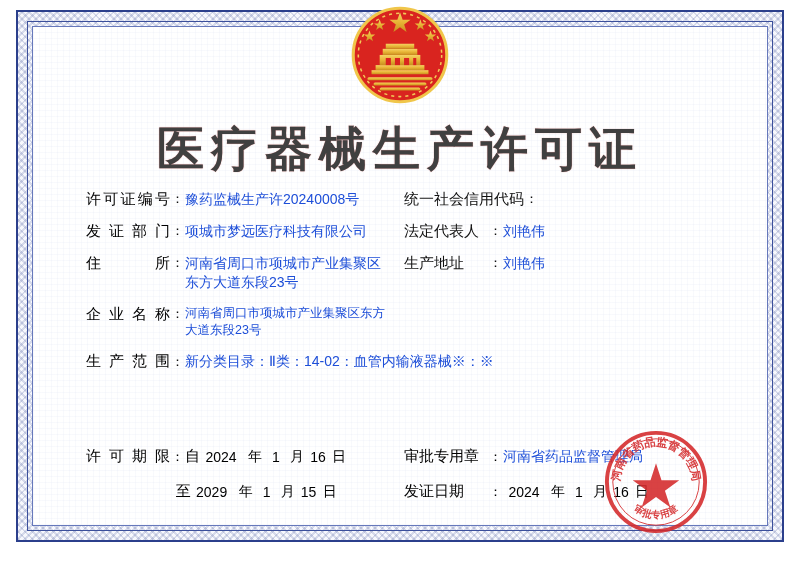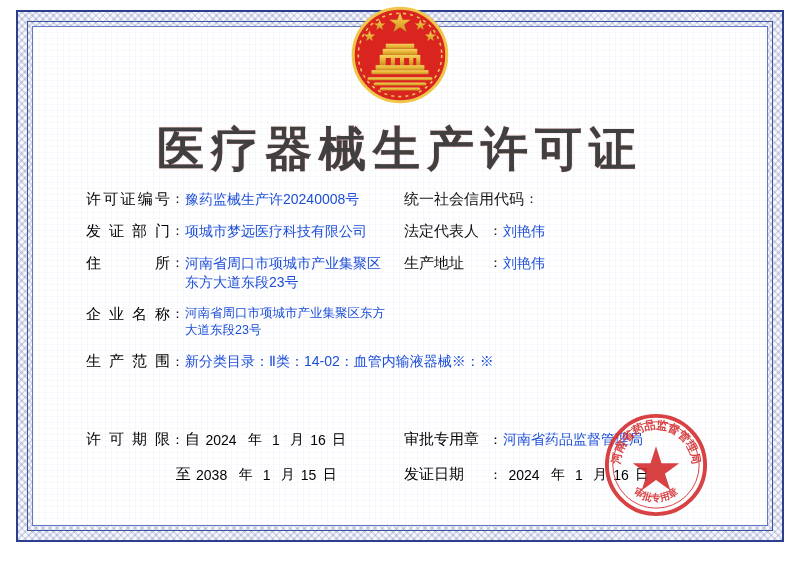--- a/index.html
+++ b/index.html
@@ -144,21 +144,21 @@
   .lbl-right {
     display: inline-block;
     min-width: 84px;
     font-size: 15px;
   }
   
   .bottom {
     position: absolute;
     left: 86px;
     right: 40px;
-    top: 430px;
+    top: 447px;
     font-size: 14px;
   }
   .brow {
     display: flex;
     align-items: center;
     margin-bottom: 16px;
   }
   .bcol-left {
     width: 318px;
     flex: 0 0 318px;
@@ -345,21 +345,21 @@
         <span class="sep">：</span>
         <span class="val">河南省药品监督管理局</span>
       </div>
     </div>
 
     <div class="brow">
       <div class="bcol-left">
         <span class="lbl lbl-box">&nbsp;</span>
         <span class="sep">&nbsp;</span>
         <span class="lbl">至</span>
-        <span class="date-num">2038</span>
+        <span class="date-num">2029</span>
         <span class="date-unit">年</span>
         <span class="date-small">1</span>
         <span class="date-unit">月</span>
         <span class="date-small">15</span>
         <span class="date-unit">日</span>
       </div>
       <div class="bcol-right">
         <span class="lbl-right">发证日期</span>
         <span class="sep">：</span>
         <span class="date-num">2024</span>

